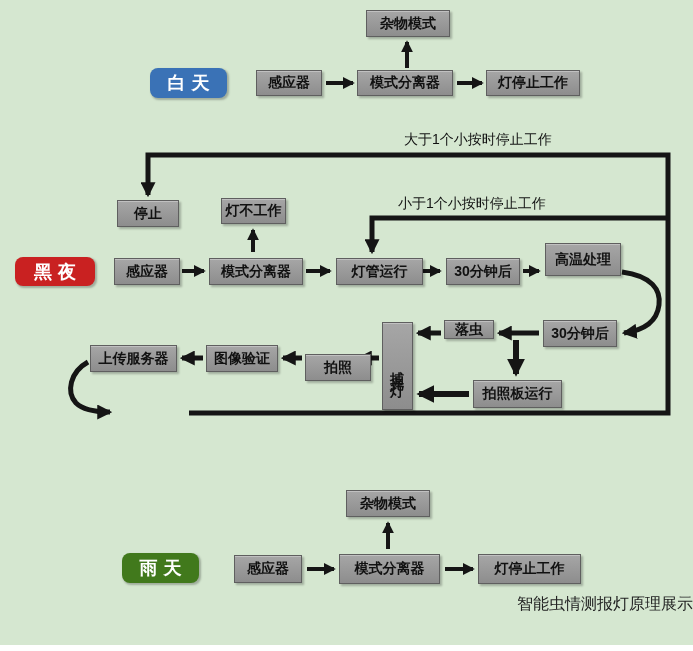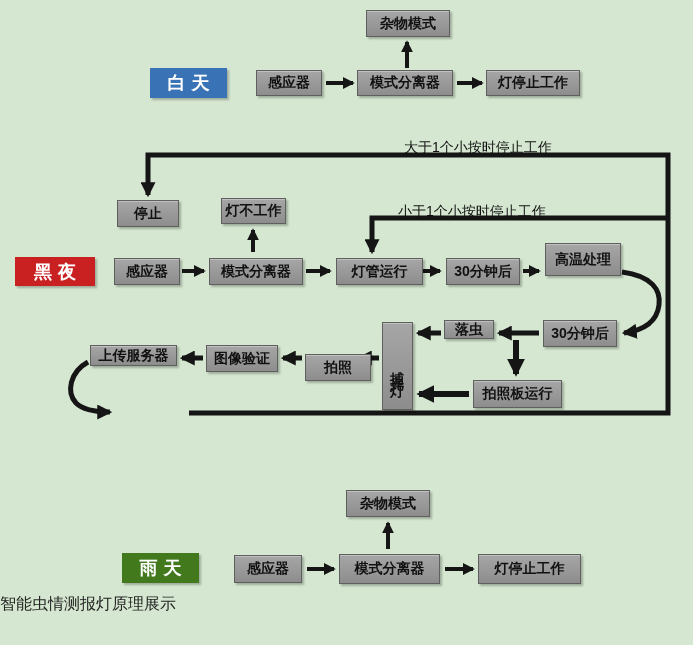--- a/index.html
+++ b/index.html
@@ -12,26 +12,27 @@
     background: linear-gradient(#a6a6a6, #8d8d8d);
     border: 1px solid #5f5f5f;
     box-shadow: inset 0 1px 0 rgba(255,255,255,.30), 1.5px 1.5px 2px rgba(0,0,0,.25);
     color: #111; font-weight: bold; font-size: 14px; white-space: nowrap;
   }
   .vbox { writing-mode: vertical-rl; text-orientation: upright; letter-spacing: 7px; padding-top: 6px; }
   .tag {
     position: absolute; display: flex; align-items: center; justify-content: center;
     color: #fff; font-weight: bold; font-size: 18px; letter-spacing: 6px; text-indent: 6px;
     box-shadow: 1.5px 1.5px 2px rgba(0,0,0,.25);
+    border-radius: 8px;
   }
   .tag-day { background: #3a72b6; }
   .tag-night { background: #c92121; }
   .tag-rain { background: #41791c; }
-  .note { position: absolute; font-size: 14px; color: #111; white-space: nowrap; margin-top: 8px; }
-  .title { position: absolute; left: 0; right: 0; top: 594px; text-align: left; font-size: 16px; color: #222;
+  .note { position: absolute; font-size: 14px; color: #111; white-space: nowrap; }
+  .title { position: absolute; left: 0; right: 0; top: 594px; text-align: right; font-size: 16px; color: #222;
     font-family: "Liberation Serif", "DejaVu Serif", serif; }
   .bottom-strip { position: absolute; left: 0; top: 645px; width: 100%; height: 6px; background: #ffffff; }
 </style>
 </head>
 <body>
 
 <div class="canvas">
 
   <svg class="arrows" width="693" height="651" viewBox="0 0 693 651">
     <defs>
@@ -85,21 +86,21 @@
   <div class="box" style="left:209px;top:258px;width:94px;height:27px">模式分离器</div>
   <div class="box" style="left:336px;top:258px;width:87px;height:27px">灯管运行</div>
   <div class="box" style="left:446px;top:258px;width:74px;height:27px">30分钟后</div>
   <div class="box" style="left:545px;top:243px;width:76px;height:33px">高温处理</div>
   <div class="box" style="left:543px;top:320px;width:74px;height:27px">30分钟后</div>
   <div class="box" style="left:444px;top:320px;width:50px;height:19px">落虫</div>
   <div class="box vbox" style="left:382px;top:322px;width:31px;height:88px">捕光灯</div>
   <div class="box" style="left:473px;top:380px;width:89px;height:28px">拍照板运行</div>
   <div class="box" style="left:305px;top:354px;width:66px;height:27px">拍照</div>
   <div class="box" style="left:206px;top:345px;width:72px;height:27px">图像验证</div>
-  <div class="box" style="left:90px;top:345px;width:87px;height:21px">上传服务器</div>
+  <div class="box" style="left:90px;top:345px;width:87px;height:27px">上传服务器</div>
 
   <div class="box" style="left:346px;top:490px;width:84px;height:27px">杂物模式</div>
   <div class="tag tag-rain" style="left:122px;top:553px;width:77px;height:30px">雨天</div>
   <div class="box" style="left:234px;top:555px;width:68px;height:28px">感应器</div>
   <div class="box" style="left:339px;top:554px;width:101px;height:30px">模式分离器</div>
   <div class="box" style="left:478px;top:554px;width:103px;height:30px">灯停止工作</div>
 
   <div class="title">智能虫情测报灯原理展示</div>
   <div class="bottom-strip"></div>
 

